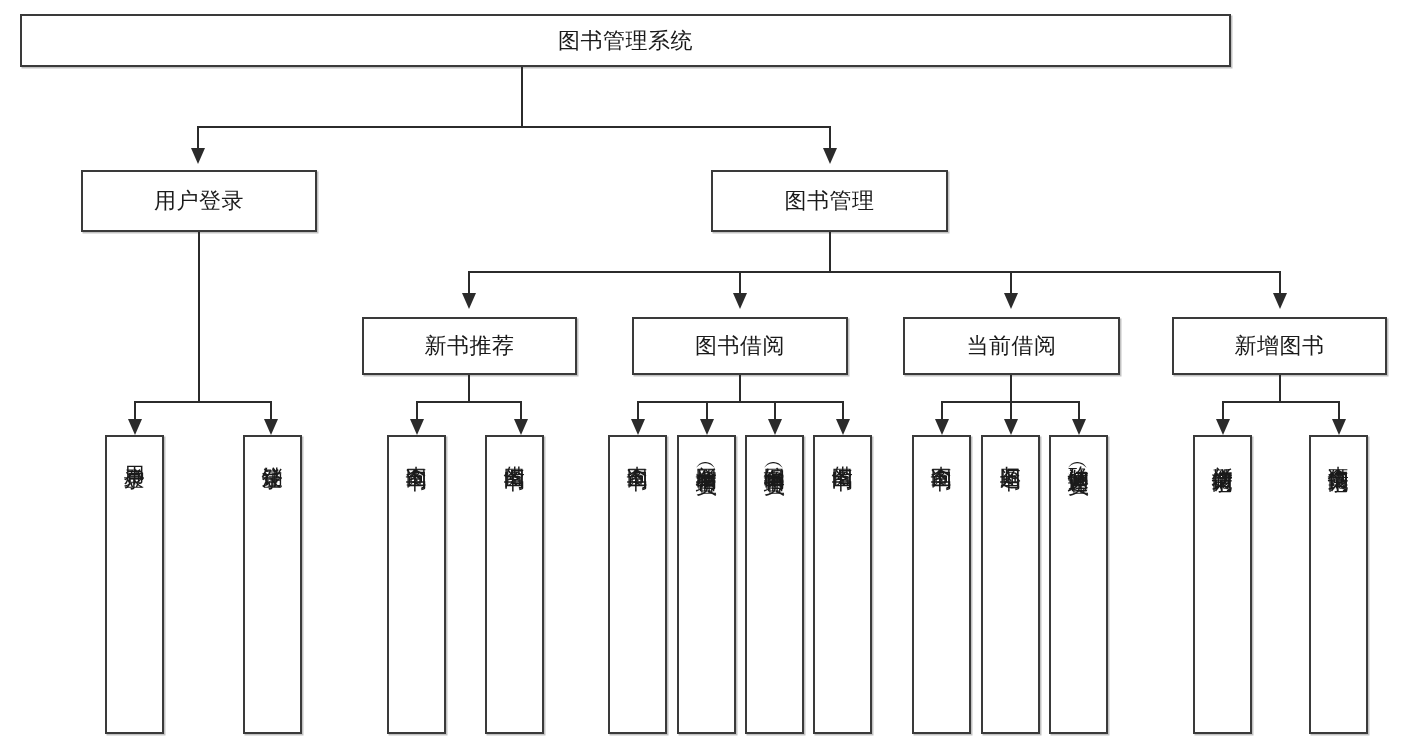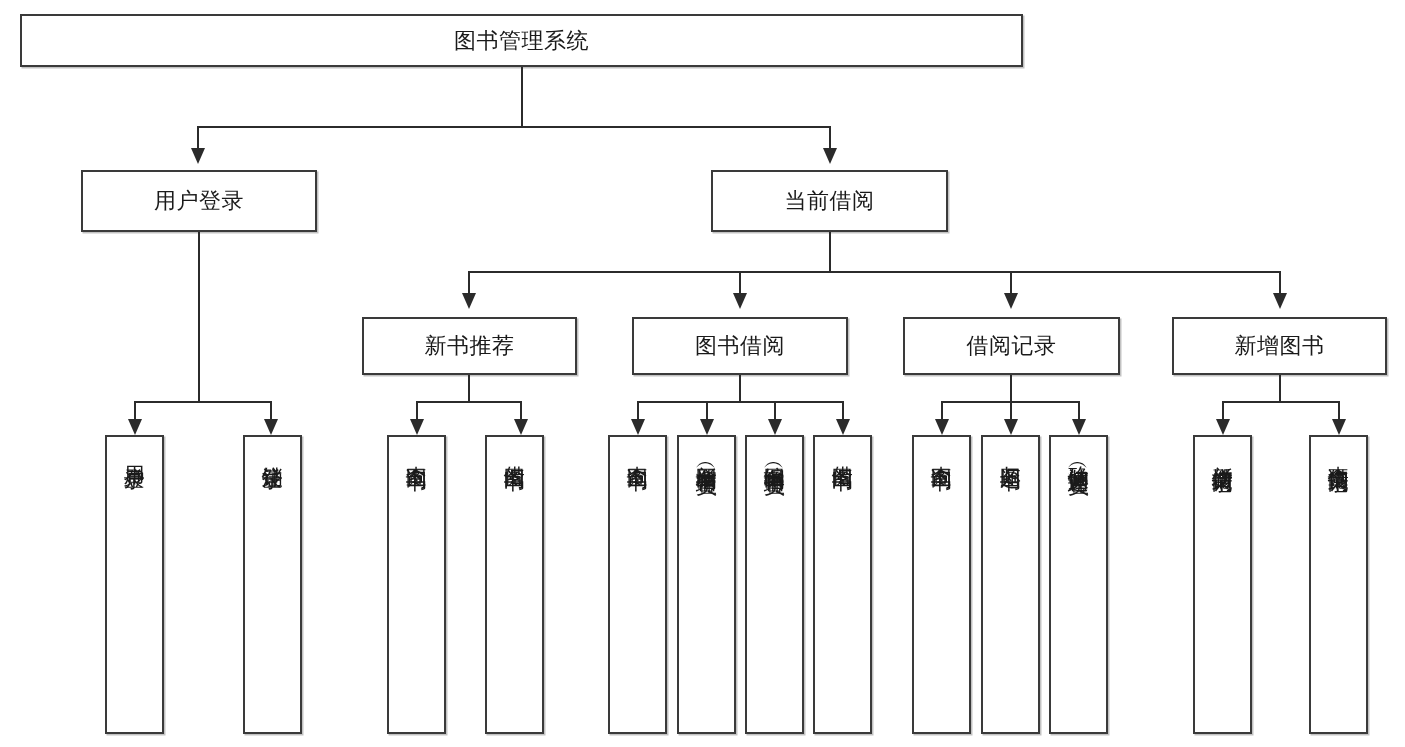--- a/index.html
+++ b/index.html
@@ -80,36 +80,36 @@
     letter-spacing: 0.5px;
     user-select: none;
     white-space: nowrap;
   }
 </style>
 </head>
 <body>
 
 <div id="canvas">
 
-  <div class="node h" style="left:20px; top:14px; width:1003px; height:53px;">
+  <div class="node h" style="left:20px; top:14px; width:1211px; height:53px;">
     <span class="label">图书管理系统</span>
   </div>
 
   <div class="vline" style="left:521px; top:67px; height:60px;"></div>
   <div class="hline" style="left:197px; top:126px; width:634px;"></div>
   <div class="vline" style="left:197px; top:126px; height:22px;"></div>
   <div class="arrow" style="left:191px; top:148px;"></div>
   <div class="vline" style="left:829px; top:126px; height:22px;"></div>
   <div class="arrow" style="left:823px; top:148px;"></div>
 
   <div class="node h" style="left:81px; top:170px; width:236px; height:62px;">
     <span class="label">用户登录</span>
   </div>
   <div class="node h" style="left:711px; top:170px; width:237px; height:62px;">
-    <span class="label">当前借阅</span>
+    <span class="label">图书管理</span>
   </div>
 
   <div class="vline" style="left:198px; top:232px; height:170px;"></div>
   <div class="hline" style="left:134px; top:401px; width:136px;"></div>
   <div class="vline" style="left:134px; top:401px; height:18px;"></div>
   <div class="arrow" style="left:128px; top:419px;"></div>
   <div class="vline" style="left:270px; top:401px; height:18px;"></div>
   <div class="arrow" style="left:264px; top:419px;"></div>
 
   <div class="vline" style="left:829px; top:232px; height:40px;"></div>
@@ -123,21 +123,21 @@
   <div class="vline" style="left:1279px; top:271px; height:22px;"></div>
   <div class="arrow" style="left:1273px; top:293px;"></div>
 
   <div class="node h" style="left:362px; top:317px; width:215px; height:58px;">
     <span class="label">新书推荐</span>
   </div>
   <div class="node h" style="left:632px; top:317px; width:216px; height:58px;">
     <span class="label">图书借阅</span>
   </div>
   <div class="node h" style="left:903px; top:317px; width:217px; height:58px;">
-    <span class="label">借阅记录</span>
+    <span class="label">当前借阅</span>
   </div>
   <div class="node h" style="left:1172px; top:317px; width:215px; height:58px;">
     <span class="label">新增图书</span>
   </div>
 
   <div class="vline" style="left:468px; top:375px; height:27px;"></div>
   <div class="hline" style="left:416px; top:401px; width:104px;"></div>
   <div class="vline" style="left:416px; top:401px; height:18px;"></div>
   <div class="arrow" style="left:410px; top:419px;"></div>
   <div class="vline" style="left:520px; top:401px; height:18px;"></div>

